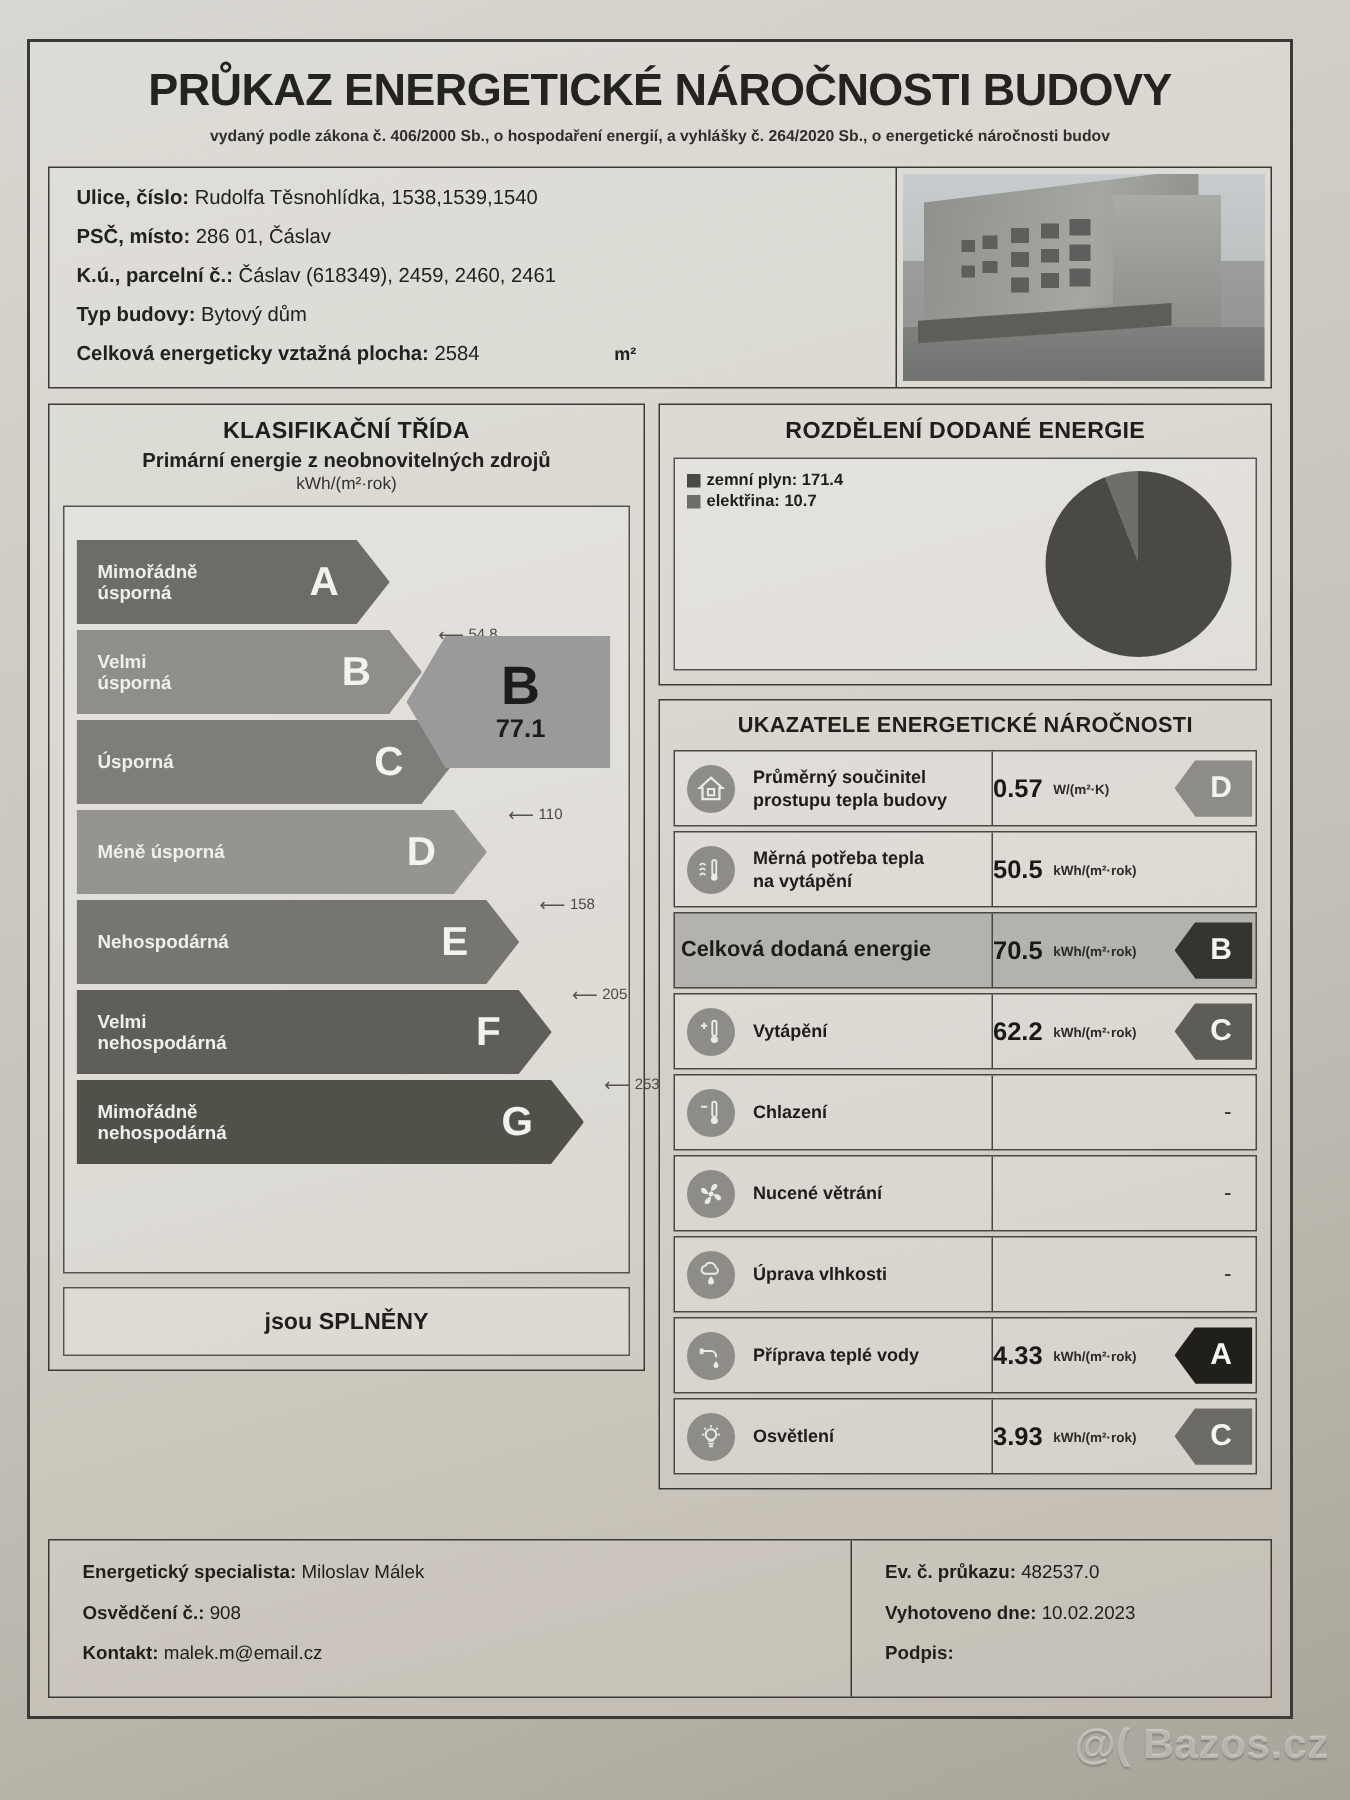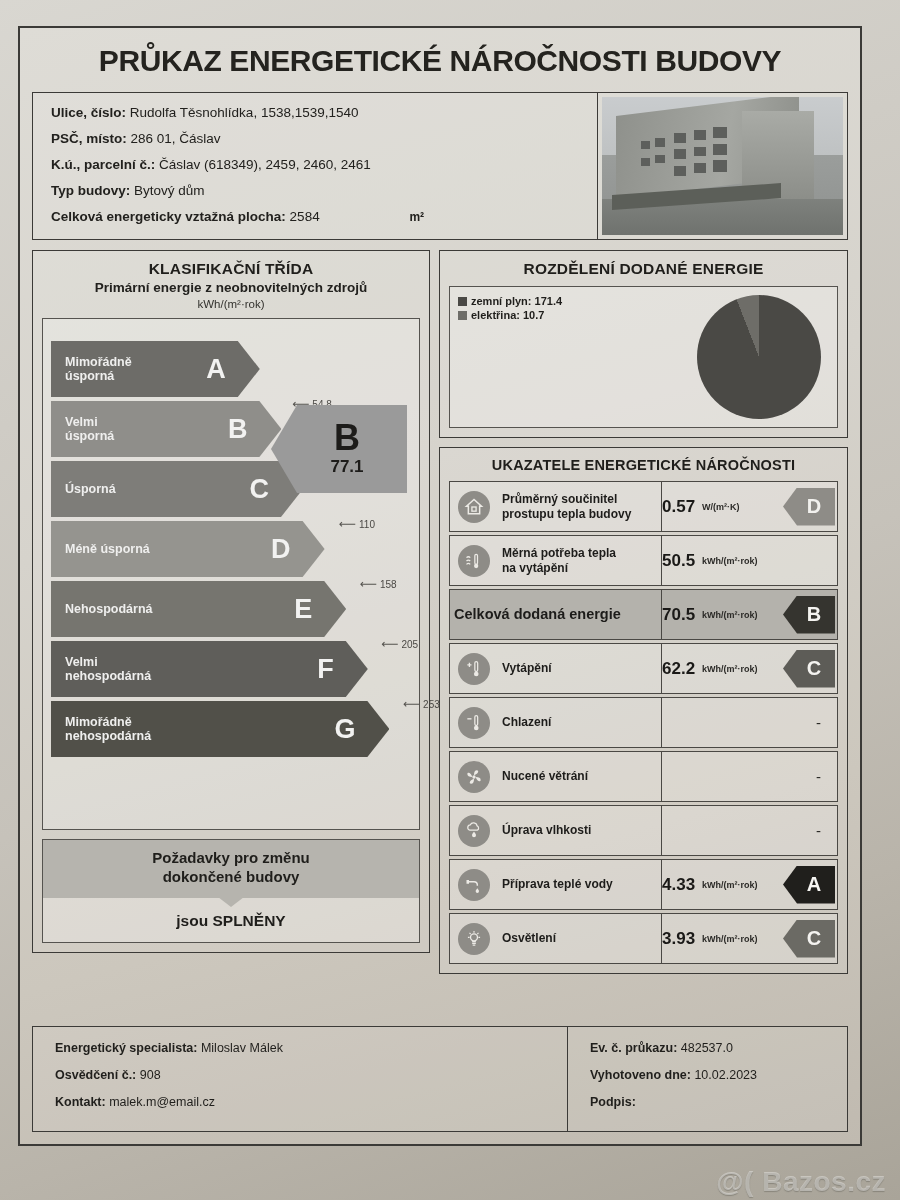--- a/index.html
+++ b/index.html
@@ -249,38 +249,39 @@
     background: rgba(255,255,255,0.08);
     gap: 40px;
   }
   .foot-col { padding: 14px 0 0 22px; }
   .foot-col.left { flex: 1; }
   .foot-col.right { width: 280px; border-left: 1.4px solid #3b3a37; }
   .foot-row { font-size: 12.5px; color: #201f1c; margin-bottom: 13px; white-space: nowrap; }
   .foot-row b { font-weight: 700; }
 
   .watermark {
-    position: absolute; right: 14px; bottom: 2px;
+    position: absolute; right: 14px; bottom: 21px;
     font-size: 28px; font-weight: 600;
     color: rgba(255,255,255,0.38);
     text-shadow: 0 1px 1px rgba(60,58,54,0.30);
     letter-spacing: 0.5px;
     pointer-events: none;
     text-align: right;
   }
 </style>
 </head>
 <body>
 
 <div class="page">
   <div class="sheet">
   <div class="inner">
 
     <div class="hdr">
       <h1>PRŮKAZ ENERGETICKÉ NÁROČNOSTI BUDOVY</h1>
+      <div class="sub">vydaný podle zákona č. 406/2000 Sb., o hospodaření energií, a vyhlášky č. 264/2020 Sb., o energetické náročnosti budov</div>
     </div>
 
     <div class="ident">
       <div class="ident-rows">
         <div class="ident-row">
           <b>Ulice, číslo:</b>
           <span class="val">Rudolfa Těsnohlídka, 1538,1539,1540</span>
         </div>
         <div class="ident-row">
           <b>PSČ, místo:</b>
@@ -425,24 +426,20 @@
               </div>
             </div>
 
             <div class="result-badge">
               <div class="rl">B</div>
               <div class="rv">77.1</div>
             </div>
           </div>
 
           <div class="req">
-            <div class="req-top">
-              <div>Požadavky pro změnu</div>
-              <div>dokončené budovy</div>
-            </div>
             <div class="req-bot">jsou SPLNĚNY</div>
           </div>
         </div>
       </div>
 
       <div class="colR">
 
         <div class="panel" style="margin-bottom:9px;">
           <div class="panel-title">ROZDĚLENÍ DODANÉ ENERGIE</div>
           <div class="pie-area">

